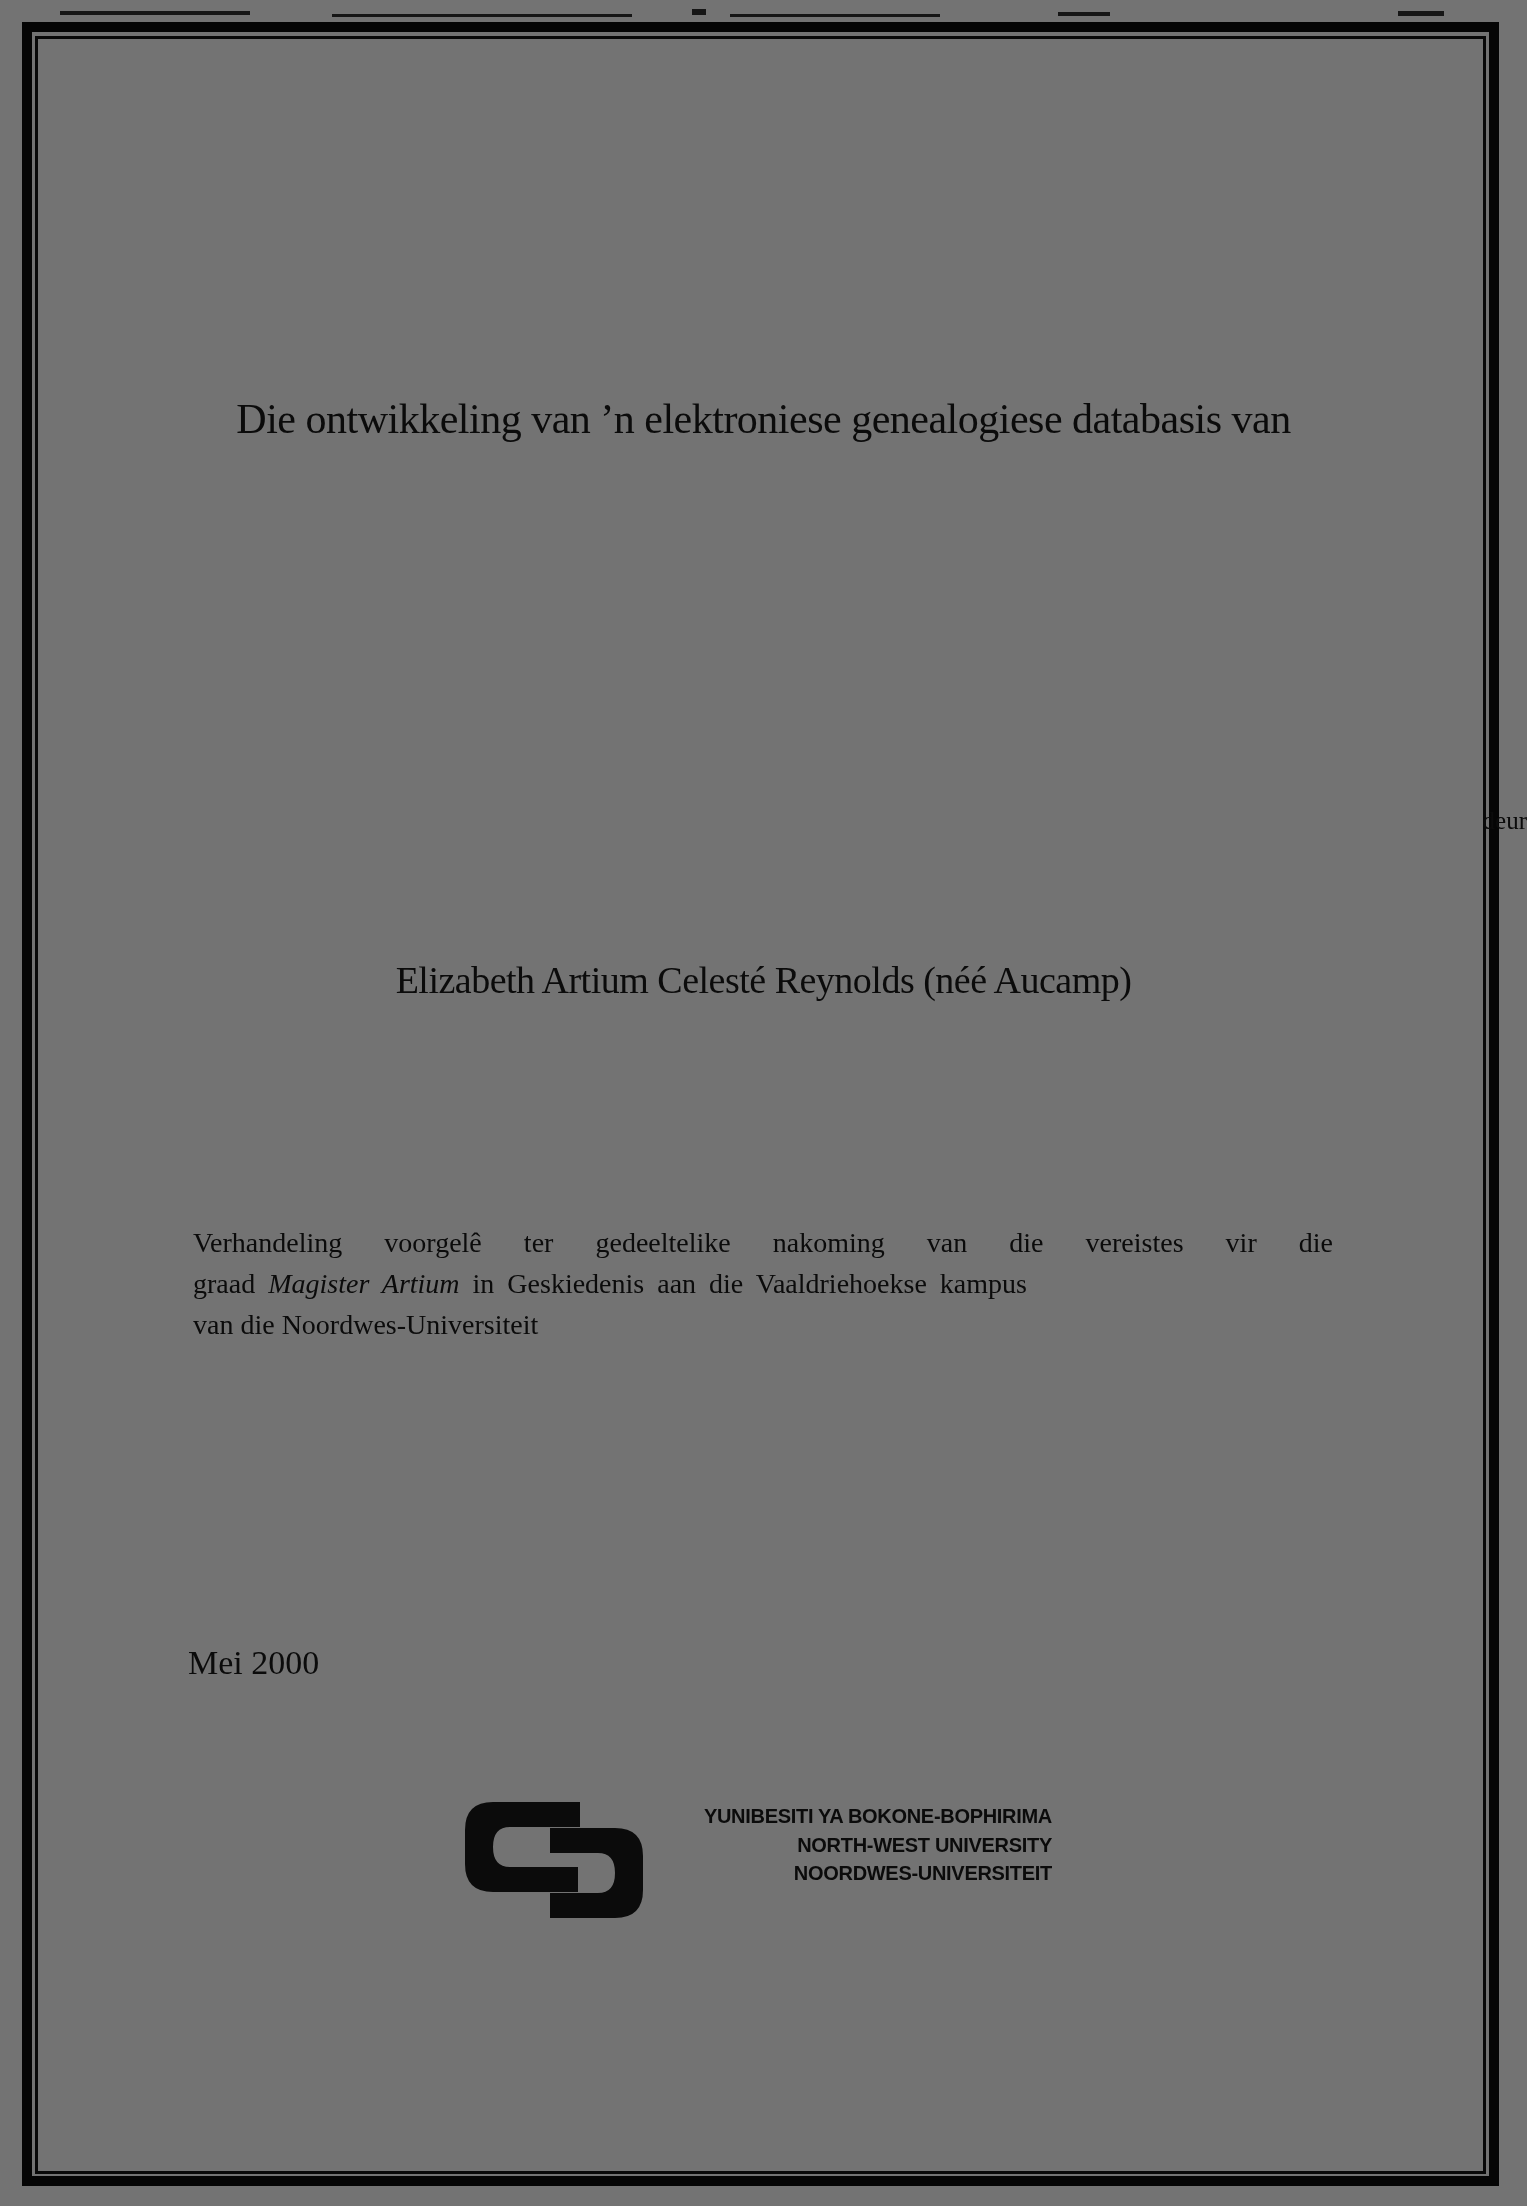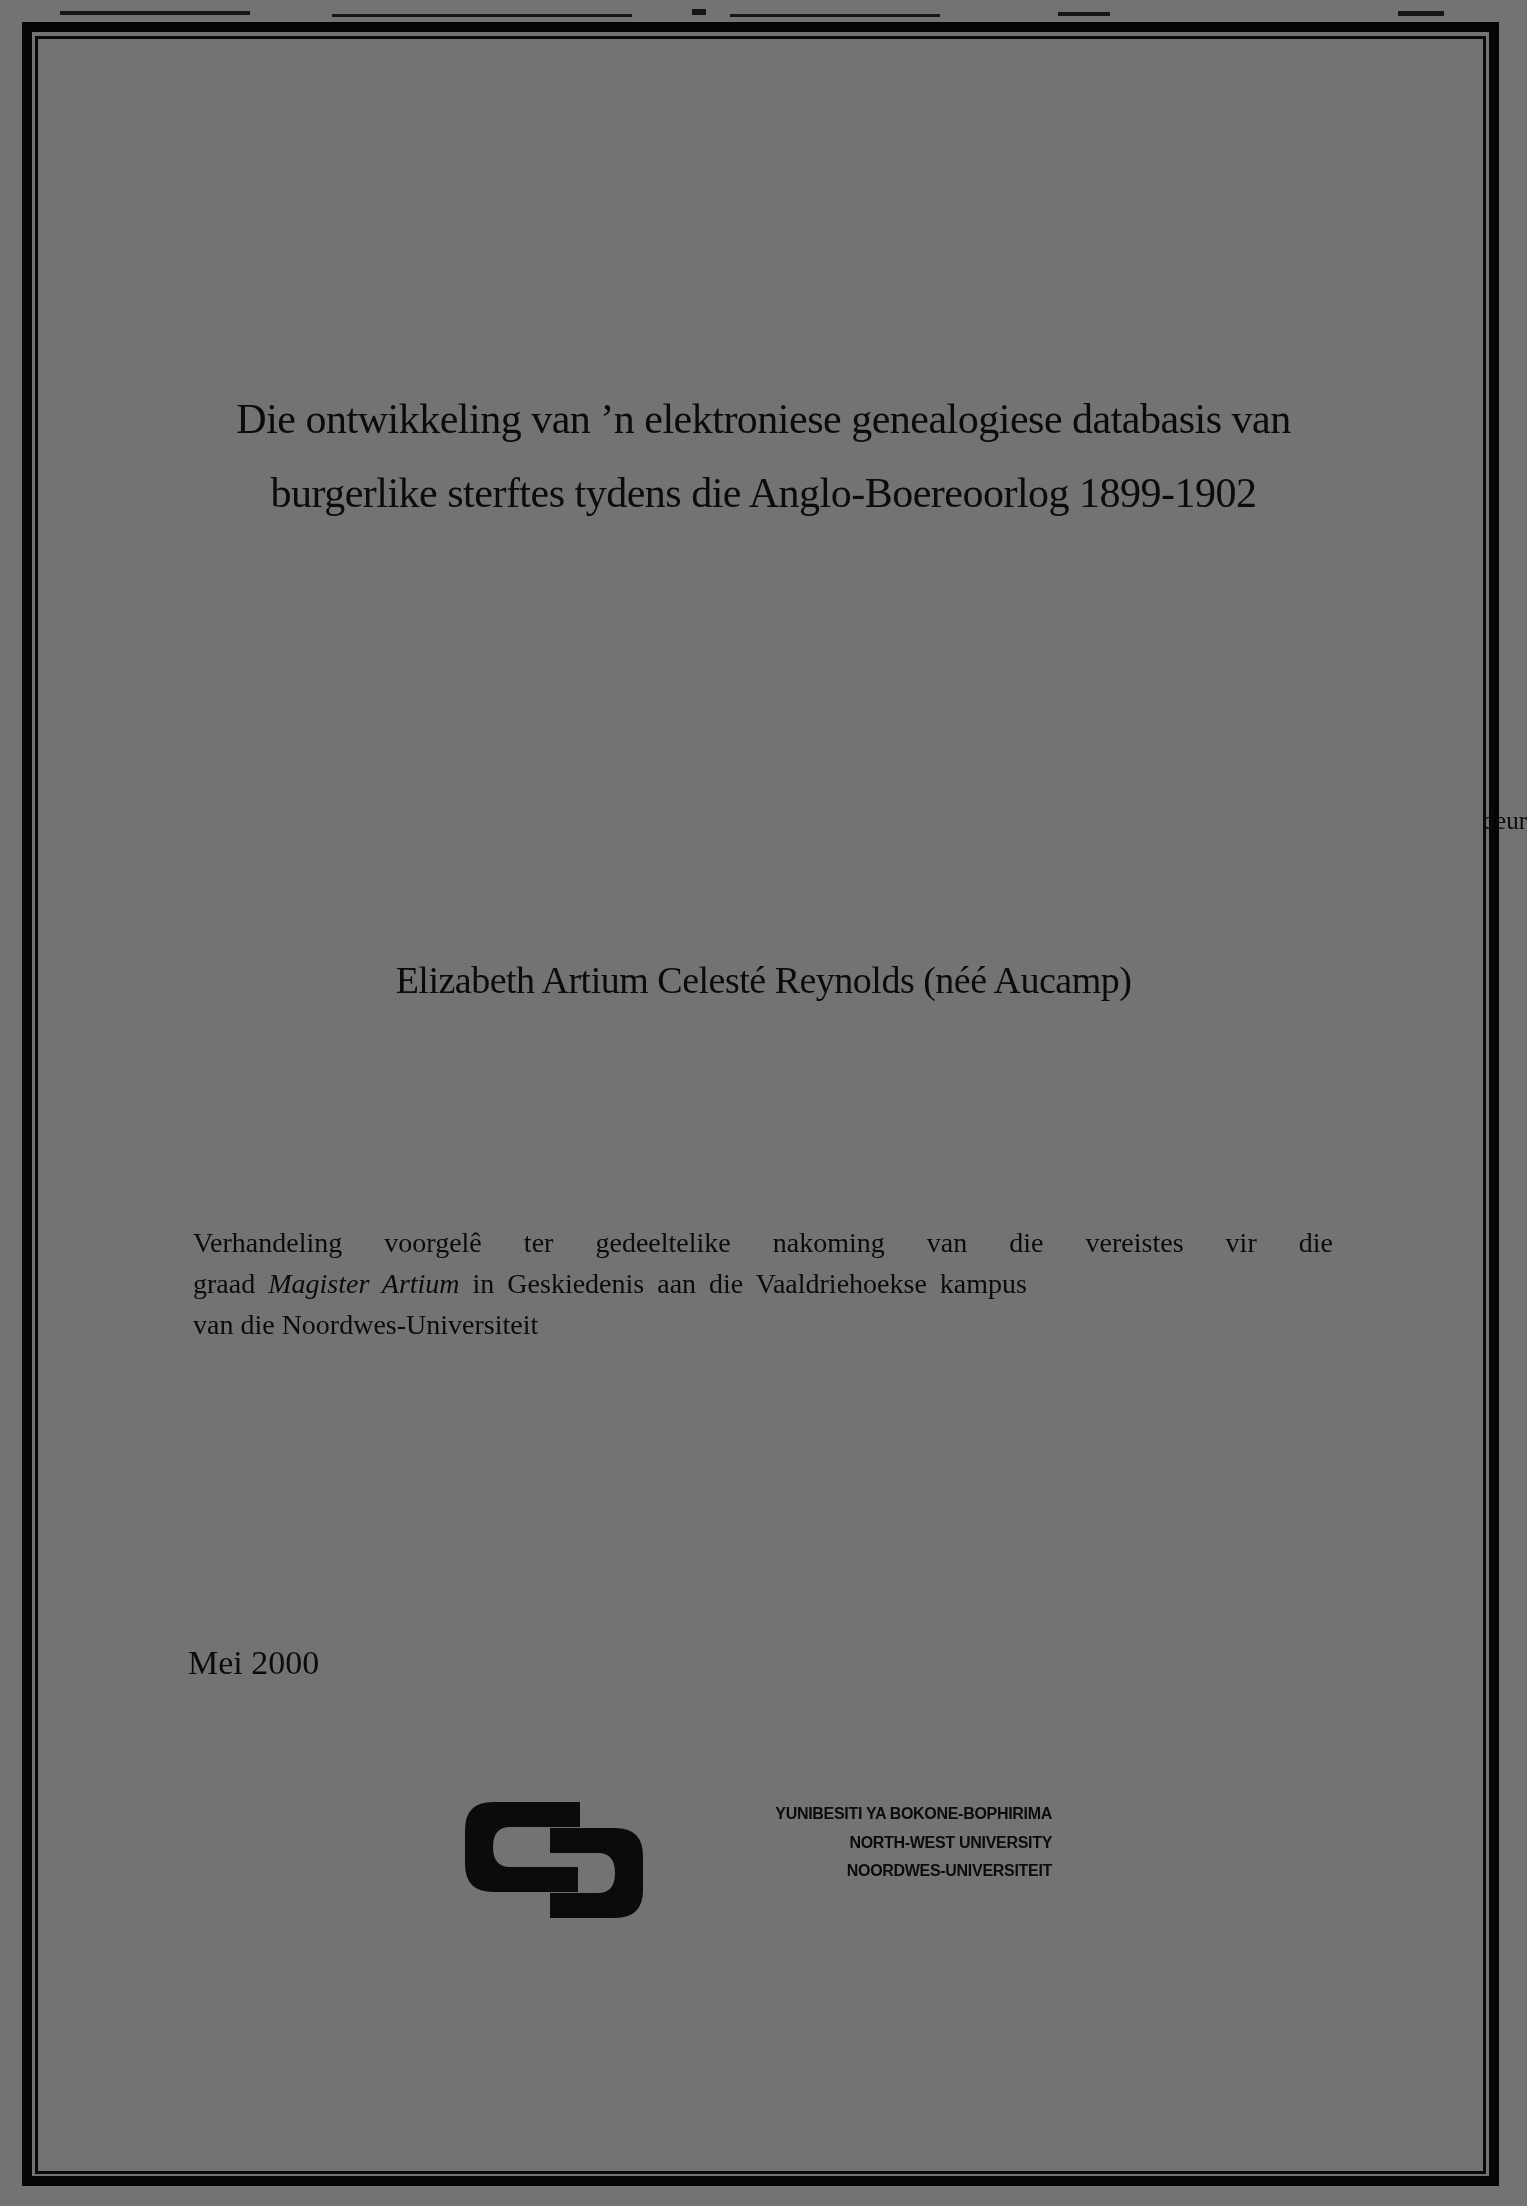--- a/index.html
+++ b/index.html
@@ -49,21 +49,21 @@
   .statement .ws{word-spacing:6px;}
   .supervisor{
     position:absolute;left:188px;top:1640px;
     font-size:34px;line-height:46px;
   }
   
   .logo-mark{position:absolute;left:465px;top:1802px;}
   .logo-line{
     position:absolute;right:475px;white-space:nowrap;
     font-family:"Liberation Sans", sans-serif;font-weight:bold;
-    font-size:16px;line-height:1;letter-spacing:-0.3px;color:#0b0b0b;margin-left:30px;
+    font-size:20px;line-height:1;letter-spacing:-0.3px;color:#0b0b0b;margin-left:30px;
   }
   .ll1{top:1806px;}
   .ll2{top:1835px;}
   .ll3{top:1863px;}
 </style>
 </head>
 <body>
 
 <div class="page">
 
@@ -72,21 +72,20 @@
 
   <div class="speck sp1"></div>
   <div class="speck sp2"></div>
   <div class="speck sp3"></div>
   <div class="speck sp4"></div>
   <div class="speck sp5"></div>
   <div class="speck sp6"></div>
 
   <div class="title">
     <div>Die ontwikkeling van ’n elektroniese genealogiese databasis van</div>
-    <div>burgerlike sterftes tydens die Anglo-Boereoorlog 1899-1902</div>
   </div>
 
   <div class="byline">deur</div>
 
   <div class="author">Elizabeth Artium Celesté Reynolds (néé Aucamp)</div>
 
   <div class="statement">
     <div class="just">Verhandeling voorgelê ter gedeeltelike nakoming van die vereistes vir die</div>
     <div class="ws"><span>graad </span><i>Magister Artium</i><span> in Geskiedenis aan die Vaaldriehoekse kampus</span></div>
     <div>van die Noordwes-Universiteit</div>

